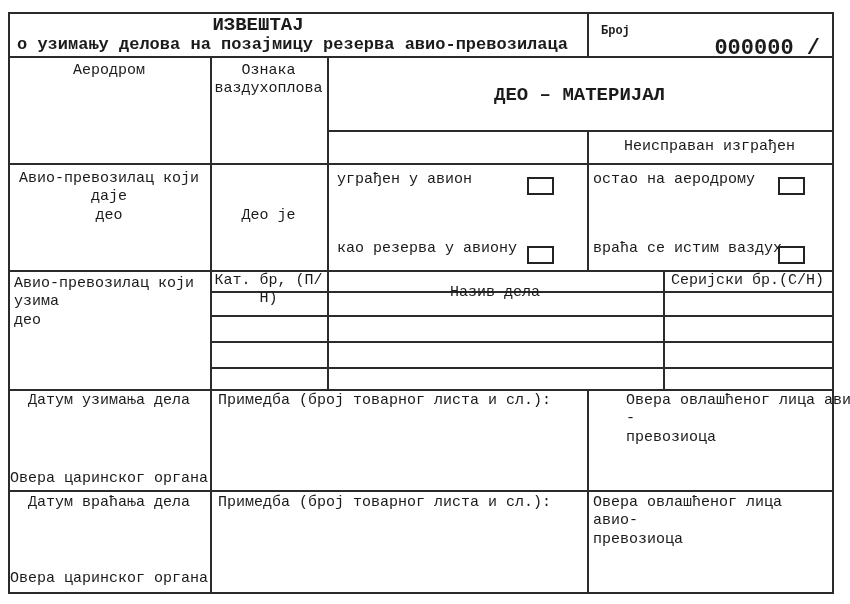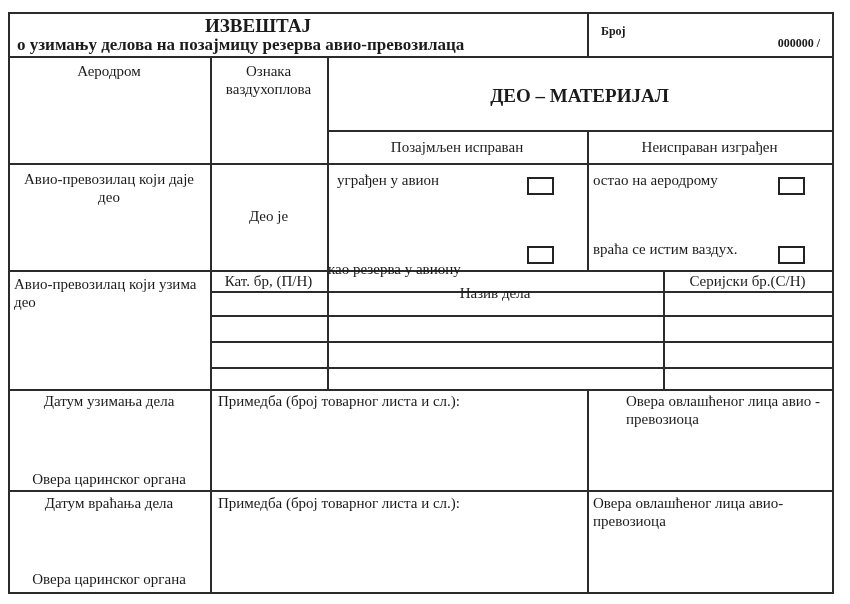--- a/index.html
+++ b/index.html
@@ -1,18 +1,18 @@
 <!DOCTYPE html>
 <html><head>
 <meta charset="utf-8">
 <style>
   html,body{margin:0;padding:0;background:#ffffff;}
   #page{
     position:relative;width:850px;height:604px;background:#ffffff;
-    font-family:Liberation Serif, serif;
+    font-family:Liberation Mono, monospace;
     color:#1b1b1b;overflow:hidden;
   }
   .ln{position:absolute;background:#2b2b2b;}
   .txt{position:absolute;line-height:1.22;font-size:15px;}
   .b{font-weight:bold;}
   .ctr{text-align:center;}
   .pre{white-space:pre-line;}
   .chk{position:absolute;width:23px;height:14px;border:2px solid #232323;background:#fff;}
   .cell{position:absolute;background:transparent;}
 </style>
@@ -39,40 +39,39 @@
   <div class="ln" style="left:587px;top:12px;width:2px;height:46px;"></div>
   <div class="ln" style="left:210px;top:56px;width:2px;height:538px;"></div>
   <div class="ln" style="left:327px;top:56px;width:2px;height:335px;"></div>
   <div class="ln" style="left:587px;top:130px;width:2px;height:142px;"></div>
   <div class="ln" style="left:587px;top:389px;width:2px;height:205px;"></div>
   <div class="ln" style="left:663px;top:270px;width:2px;height:121px;"></div>
 
   <div class="txt b ctr" style="left:8px;top:14px;width:500px;font-size:19px;">ИЗВЕШТАЈ</div>
   <div class="txt b" style="left:17px;top:35px;font-size:17px;">о узимању делова на позајмицу резерва авио-превозилаца</div>
   <div class="txt b" style="left:601px;top:24px;font-size:12px;">Број</div>
-  <div class="txt b" style="left:587px;top:36px;width:233px;text-align:right;font-size:12px;">000000 /</div>
+  <div class="txt b" style="left:587px;top:36px;width:233px;text-align:right;font-size:22px;">000000 /</div>
 
   <div class="txt ctr" style="left:8px;top:62px;width:202px;">Аеродром</div>
   <div class="cell" style="left:10px;top:82px;width:198px;height:79px;"></div>
   <div class="txt ctr pre" style="left:210px;top:62px;width:117px;">Ознака
 ваздухоплова</div>
   <div class="cell" style="left:212px;top:100px;width:113px;height:61px;"></div>
   <div class="txt b ctr" style="left:327px;top:84px;width:505px;font-size:19px;">ДЕО – МАТЕРИЈАЛ</div>
-  <div class="txt ctr" style="left:327px;top:138px;width:260px;">Позајмљен исправан</div>
   <div class="txt ctr" style="left:587px;top:138px;width:245px;">Неисправан изграђен</div>
 
   <div class="txt ctr pre" style="left:8px;top:170px;width:202px;">Авио-превозилац који даје
 део</div>
   <div class="cell" style="left:10px;top:210px;width:198px;height:58px;"></div>
   <div class="txt ctr" style="left:210px;top:207px;width:117px;">Део је</div>
 
   <div class="txt" style="left:337px;top:171px;">уграђен у авион</div>
   <div class="chk" style="left:527px;top:177px;"></div>
 
-  <div class="txt" style="left:328px;top:240px;margin-top:20px;">као резерва у авиону</div>
+  <div class="txt" style="left:337px;top:240px;">као резерва у авиону</div>
   <div class="chk" style="left:527px;top:246px;"></div>
 
   <div class="txt" style="left:593px;top:171px;">остао на аеродрому</div>
   <div class="chk" style="left:778px;top:177px;"></div>
 
   <div class="txt" style="left:593px;top:240px;">враћа се истим ваздух.</div>
   <div class="chk" style="left:778px;top:246px;"></div>
 
   <div class="txt pre" style="left:14px;top:275px;width:196px;">Авио-превозилац који узима
 део</div>

